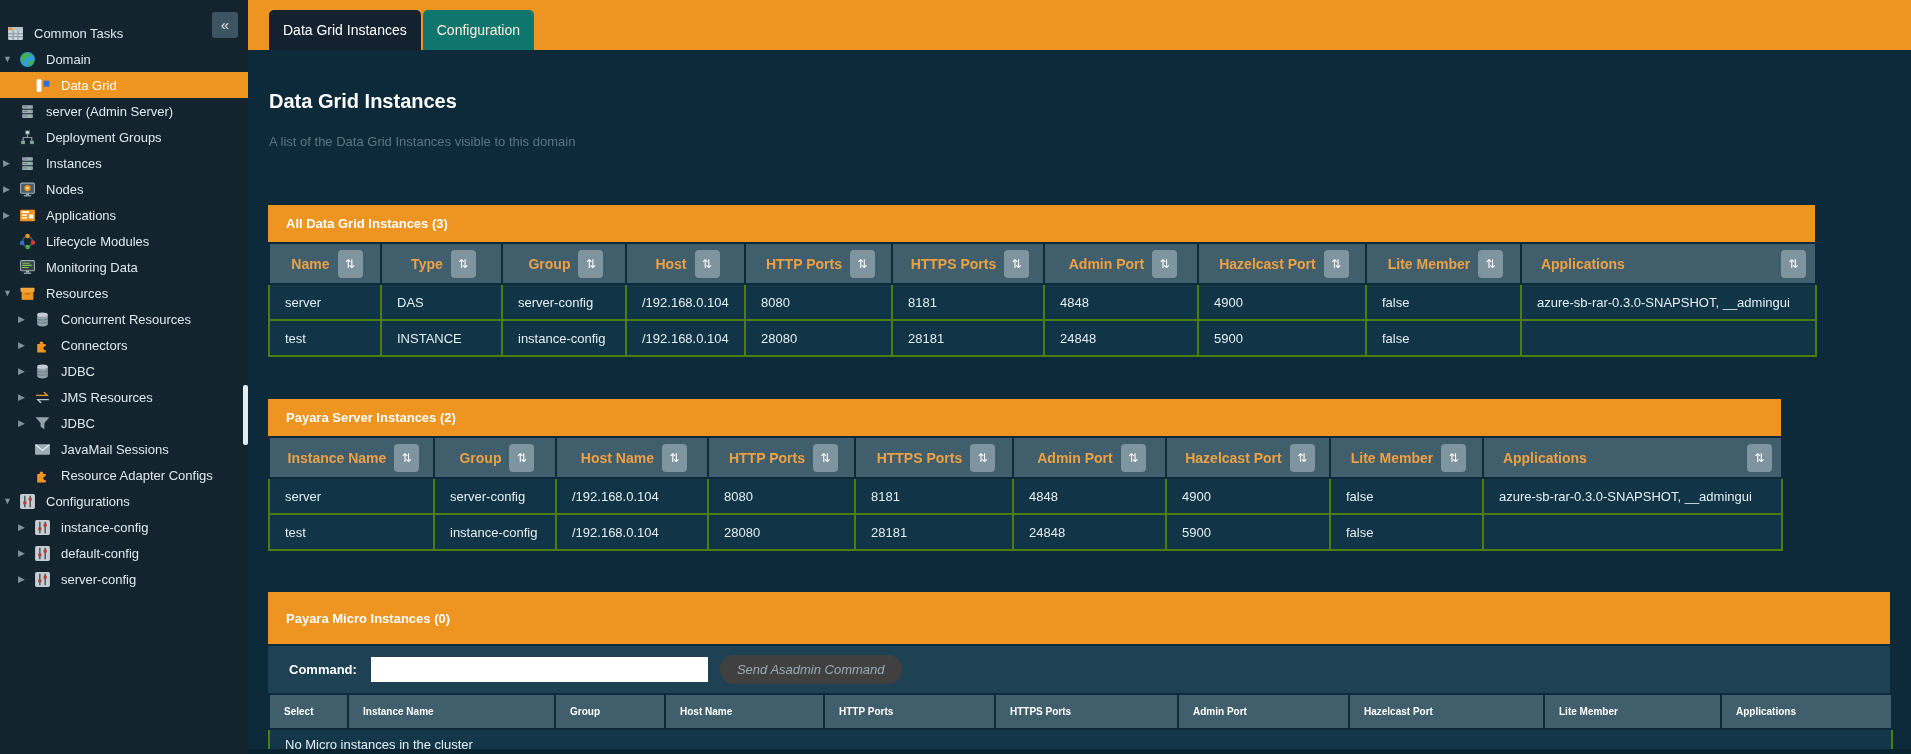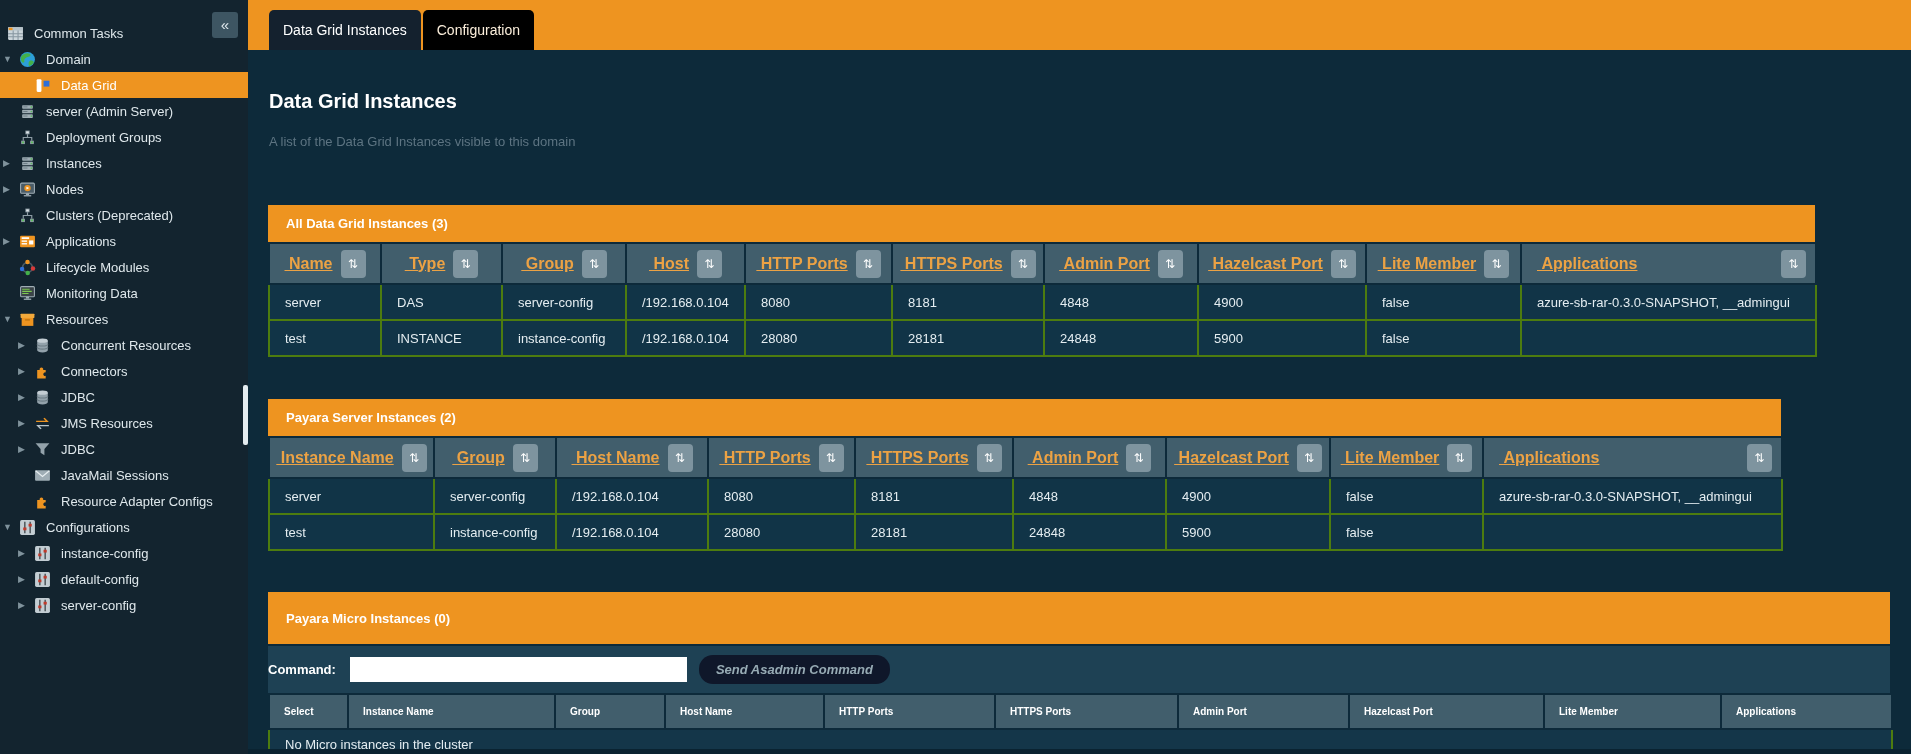--- a/index.html
+++ b/index.html
@@ -22,21 +22,21 @@
   .nav-label{overflow:hidden;}
   #side-scrollbar{position:absolute;left:243px;top:385px;width:5px;height:60px;
                   background:#e4ecf0;border-radius:2px;cursor:pointer;}
 
   
   #tabbar{position:absolute;left:248px;top:0;right:0;height:50px;background:#ee9420;
           display:flex;align-items:flex-end;padding-left:21px;box-sizing:border-box;}
   .tab{height:40px;display:flex;align-items:center;padding:0 14px;margin-right:2px;
        border-radius:5px 5px 0 0;font-size:14px;cursor:pointer;}
   .tab.active{background:#14212e;color:#ffffff;}
-  .tab.inactive{background:#000000;color:#fcefdc;}
+  .tab.inactive{background:#0f766e;color:#fcefdc;}
 
   
   #content{position:absolute;left:248px;top:50px;right:0;bottom:0;background:#0d2a3a;}
   #page-title{position:absolute;left:21px;top:40px;margin:0;font-size:20px;font-weight:bold;color:#ffffff;}
   #page-subtitle{position:absolute;left:21px;top:84px;margin:0;font-size:13px;color:#5d7482;}
   #footer-strip{position:absolute;left:0;right:0;bottom:0;height:5px;background:#0a2331;}
 
   .panel{position:absolute;left:20px;}
   #panel-all{top:155px;width:1547px;}
   #panel-server{top:349px;width:1513px;}
@@ -45,33 +45,33 @@
                 display:flex;align-items:center;padding-left:18px;box-sizing:border-box;}
   #panel-micro .panel-header{height:52px;}
 
   table.grid{border-collapse:collapse;table-layout:fixed;width:100%;}
   .grid th{background:#415e6c;border:2px solid #0d2a3a;height:39px;padding:0;font-weight:bold;}
   .grid td{background:#113447;border:2px solid #4d7c0f;height:34px;padding:0 4px 0 15px;
            font-size:13px;color:#e4edf1;text-align:left;overflow:hidden;white-space:nowrap;}
   .th-inner{display:flex;align-items:center;justify-content:center;gap:8px;height:100%;}
   .th-inner.spread{justify-content:space-between;padding-right:9px;}
   .th-inner.spread .col-link{padding-left:15px;}
-  .col-link{color:#eca244;font-weight:bold;font-size:16px;text-decoration:underline;cursor:pointer;}
+  .col-link{color:#eca244;font-weight:bold;font-size:14px;cursor:pointer;}
   .sort-btn{width:25px;height:28px;background:#7e949f;border:none;border-radius:4px;color:#ffffff;
             font-size:12px;cursor:pointer;padding:0;line-height:28px;}
   .grid.plain th{height:33px;text-align:left;padding-left:14px;color:#ffffff;font-size:10px;}
   .grid td.empty-row{background:#143649;height:29px;}
 
   #command-bar{height:49px;background:#1e4154;border-top:2px solid #0d2a3a;
                display:flex;align-items:center;box-sizing:border-box;}
-  #command-label{font-size:13px;font-weight:bold;color:#ffffff;}
+  #command-label{font-size:13px;font-weight:bold;color:#ffffff;padding-left:21px;}
   #command-input{margin-left:14px;width:337px;height:25px;border:none;background:#ffffff;
                  font-size:13px;padding:0 6px;box-sizing:border-box;}
-  #send-btn{margin-left:12px;background:#0f172a;border:none;border-radius:14px;color:#97abb4;
-            font-style:italic;font-size:13px;padding:7px 17px;cursor:pointer;font-weight:bold;}
+  #send-btn{margin-left:12px;background:#404040;border:none;border-radius:14px;color:#97abb4;
+            font-style:italic;font-size:13px;padding:7px 17px;cursor:pointer;}
 </style>
 </head>
 <body>
 
 <div id="screen">
 
   <aside id="sidebar">
     <nav id="nav">
         <div class="nav-item lvl0">
           <span class="nav-icon">
@@ -171,35 +171,20 @@
           <span class="nav-icon">
             <svg viewBox="0 0 16 16">
               <rect x="1.5" y="2" width="13" height="9.5" rx="1" fill="#4b5d68" stroke="#9fadb5"></rect>
               <circle cx="8" cy="6.7" r="3" fill="#ee9420"></circle>
               <path d="M7 5.3l2.6 1.4L7 8.1z" fill="#ffffff"></path>
               <rect x="6.5" y="11.5" width="3" height="1.8" fill="#9fadb5"></rect>
               <rect x="4.5" y="13.3" width="7" height="1.2" fill="#9fadb5"></rect>
             </svg>
           </span>
           <span class="nav-label">Nodes</span>
-        </div>
-        <div class="nav-item lvl1">
-          <span class="arrow-slot"></span>
-          <span class="nav-icon">
-            <svg viewBox="0 0 16 16">
-              <path d="M8 5v3M4 11V8h8v3" stroke="#8d9ca5" stroke-width="1.1" fill="none"></path>
-              <rect x="6" y="1.5" width="4" height="3.5" fill="#8d9ca5"></rect>
-              <rect x="2" y="11" width="3.6" height="3.2" fill="#8d9ca5"></rect>
-              <rect x="10.4" y="11" width="3.6" height="3.2" fill="#8d9ca5"></rect>
-              <rect x="2.8" y="11.8" width="2" height="1.6" fill="#5dbd5d"></rect>
-              <rect x="11.2" y="11.8" width="2" height="1.6" fill="#5dbd5d"></rect>
-              <rect x="6.8" y="2.3" width="2.4" height="1.8" fill="#dfe6ea"></rect>
-            </svg>
-          </span>
-          <span class="nav-label">Clusters (Deprecated)</span>
         </div>
         <div class="nav-item lvl1">
           <span class="arrow-slot">▶</span>
           <span class="nav-icon">
             <svg viewBox="0 0 16 16">
               <rect x="1" y="2.5" width="14" height="11" rx="1" fill="#ee9420"></rect>
               <rect x="2.5" y="4" width="7" height="1.6" fill="#ffffff"></rect>
               <rect x="2.5" y="7" width="5" height="1.3" fill="#ffffff"></rect>
               <rect x="2.5" y="9.5" width="5" height="1.3" fill="#ffffff"></rect>
               <rect x="9.5" y="7" width="4" height="3.8" fill="#ffffff"></rect>

